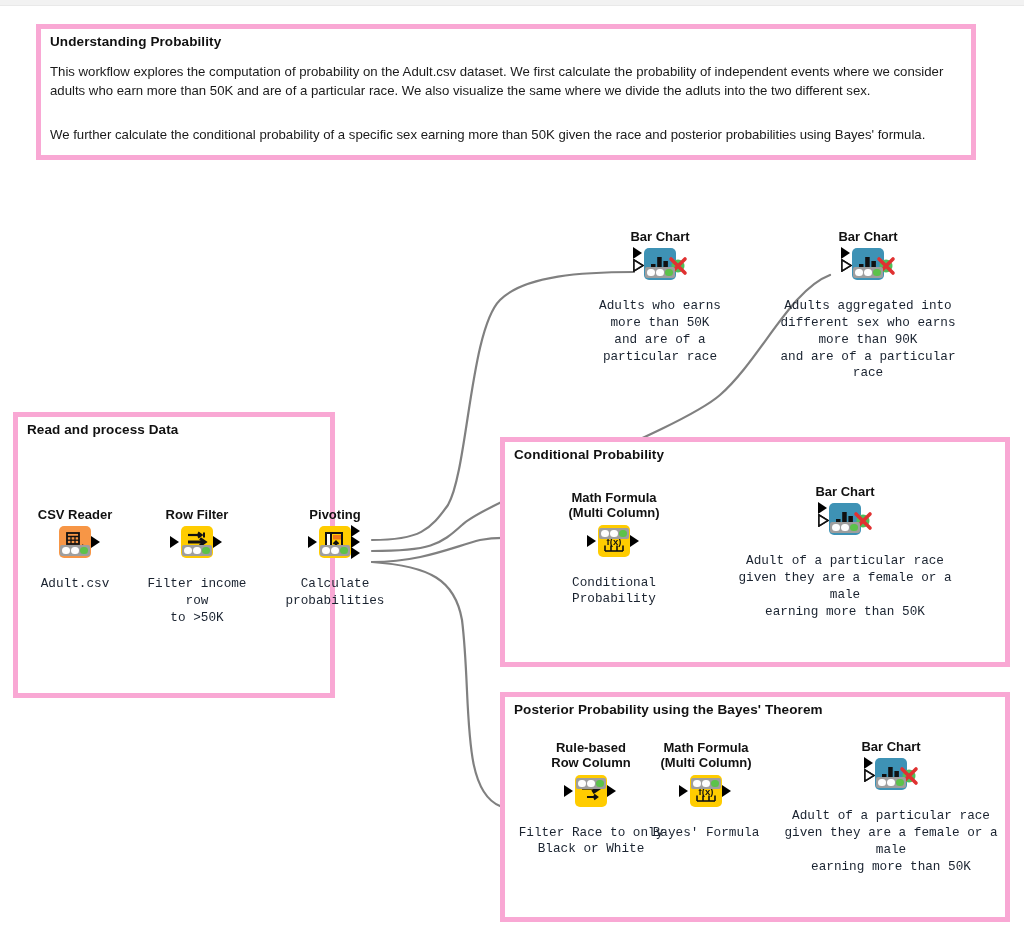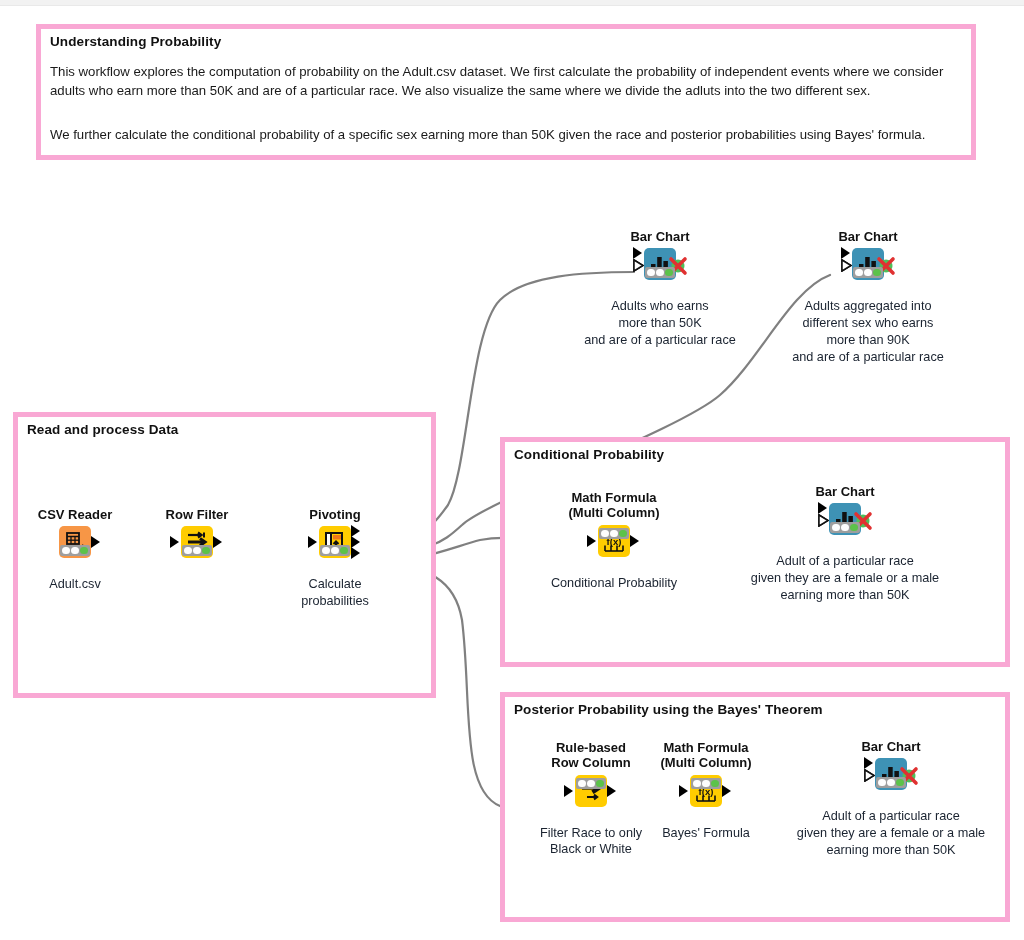--- a/index.html
+++ b/index.html
@@ -129,20 +129,21 @@
     background: #fdfdfd;
   }
   .status i.on-green { background: #5CC24A; }
 
   .node-desc {
     margin-top: 16px;
     font-size: 12.7px;
     color: #1a2330;
     line-height: 1.32;
     white-space: pre-line;
+    font-family: Liberation Mono, monospace;
   }
 </style>
 </head>
 <body>
 
 <div id="canvas">
 
   <div class="topstrip"></div>
 
   <svg id="wires" viewBox="0 0 1024 940">
@@ -169,21 +170,21 @@
   </svg>
 
   <div class="anno" style="left:36px; top:24px; width:940px; height:136px;">
     <div class="anno-title">Understanding Probability</div>
     <div class="anno-body">
       <p>This workflow explores the computation of probability on the Adult.csv dataset. We first calculate the probability of independent events where we consider adults who earn more than 50K and are of a particular race. We also visualize the same where we divide the adluts into the two different sex.</p>
       <p>We further calculate the conditional probability of a specific sex earning more than 50K given the race and posterior probabilities using Bayes' formula.</p>
     </div>
   </div>
 
-  <div class="anno" style="left:13px; top:412px; width:423px; height:286px;">
+  <div class="anno" style="left:13px; top:412px; width:322px; height:286px;">
     <div class="anno-title">Read and process Data</div>
   </div>
 
   <div class="node" style="left:15px; top:507px;">
     <div class="node-name">CSV Reader</div>
     <div class="node-body">
       <div class="node-icon orange">
         <svg width="24" height="24" viewBox="0 0 24 24">
           <rect x="4" y="3" width="12" height="11" fill="none" stroke="#111" stroke-width="1.8"></rect>
           <line x1="4" y1="6.5" x2="16" y2="6.5" stroke="#111" stroke-width="1.5"></line>
@@ -222,20 +223,22 @@
         </svg>
       </div>
       <div class="port in" style="top:10px;"></div>
       <div class="port out" style="top:10px;"></div>
     </div>
     <div class="status">
       <i></i>
       <i></i>
       <i class="on-green"></i>
     </div>
+    <div class="node-desc">Filter income row
+to &gt;50K</div>
   </div>
 
   <div class="node" style="left:275px; top:507px;">
     <div class="node-name">Pivoting</div>
     <div class="node-body">
       <div class="node-icon yellow">
         <svg width="22" height="22" viewBox="0 0 22 22">
           <rect x="2" y="2" width="16" height="16" fill="none" stroke="#111" stroke-width="2"></rect>
           <rect x="2" y="2" width="5" height="16" fill="#fff" stroke="#111" stroke-width="2"></rect>
           <rect x="9" y="4" width="8" height="4.5" fill="#F07818"></rect>

